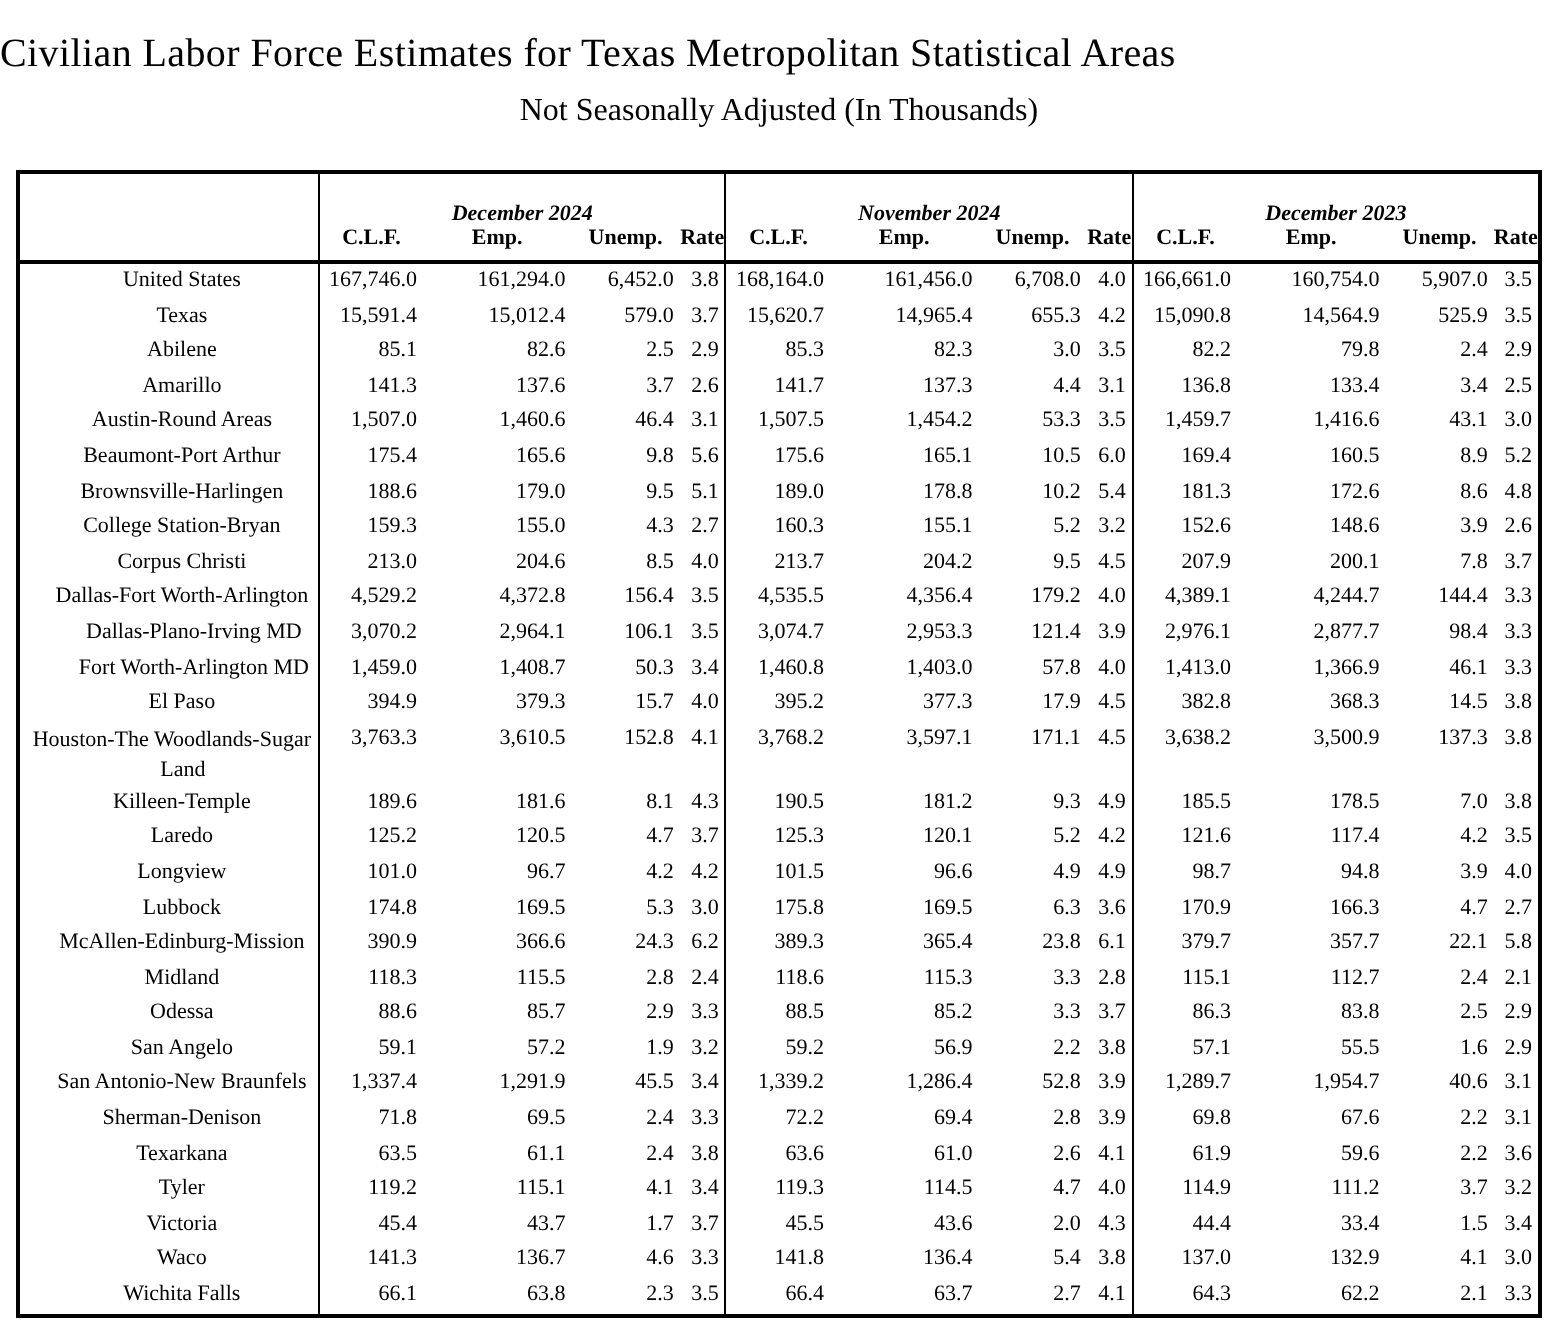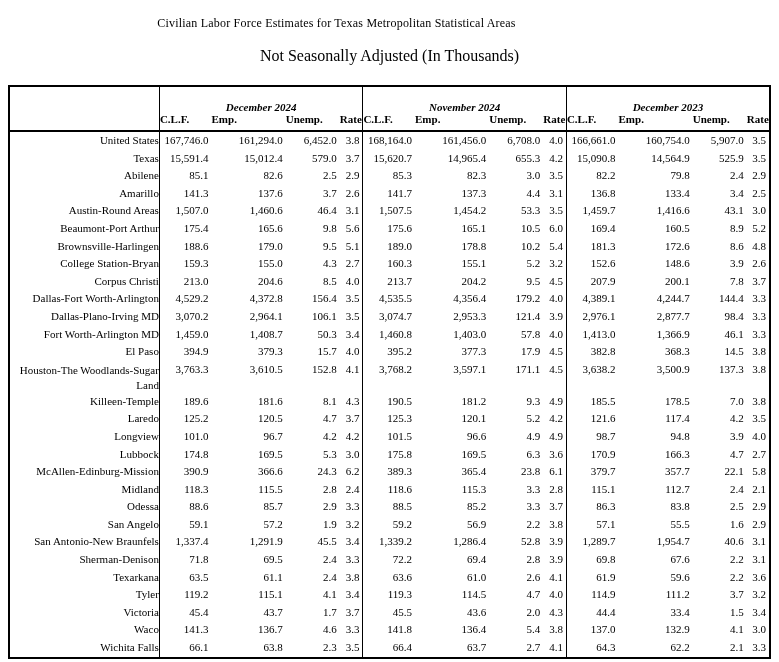--- a/index.html
+++ b/index.html
@@ -2,42 +2,42 @@
 <html><head>
 <meta charset="utf-8">
 <style>
   html,body{margin:0;padding:0;}
   body{
     width:779px;height:662px;background:#ffffff;color:#000000;
     font-family:"Liberation Serif","DejaVu Serif",serif;
     position:relative;overflow:hidden;
   }
   .page-title{
-    position:absolute;top:16px;left:0;width:673px;text-align:center;
-    font-size:12px;letter-spacing:.2px;
+    position:absolute;top:16px;left:0;width:673px;text-align:left;
+    font-size:20px;letter-spacing:.2px;
   }
   .page-subtitle{
     position:absolute;top:47px;left:0;width:779px;text-align:center;
     font-size:16px;
   }
   table.lf{
     position:absolute;left:8px;top:85px;width:763px;
     border-collapse:collapse;table-layout:fixed;
     font-size:11px;
   }
   table.lf,table.lf th,table.lf td{border:0 solid #000;}
   table.lf{border:2px solid #000;}
   thead th{font-weight:bold;padding:0;}
   thead tr.hdr1 th{vertical-align:bottom;height:24px;padding-top:2px;margin-left:14px;}
   thead tr.hdr1 th.grp{font-style:italic;text-align:center;font-size:11px;}
-  thead tr.hdr2 th{height:17px;text-align:left;vertical-align:top;white-space:nowrap;overflow:visible;font-size:11px;}
+  thead tr.hdr2 th{height:17px;text-align:center;vertical-align:top;white-space:nowrap;overflow:visible;font-size:11px;}
   thead{border-bottom:2px solid #000;}
   .gs{border-left:1px solid #000 !important;}
   tbody td{height:17.6px;line-height:17.6px;vertical-align:top;padding:0;white-space:nowrap;}
-  tbody td.area{padding-left:13px;text-align:right;}
+  tbody td.area{padding-left:13px;text-align:center;}
   tbody tr.indent td.area{padding-left:25px;}
   tbody tr.hang td.area{
     white-space:normal;line-height:15px;padding-top:2px;
     padding-left:14px;text-indent:-11px;
   }
   tbody tr.hang td{vertical-align:top;margin-top:10px;}
   tbody td.num{text-align:right;padding-right:3px;}
 </style>
 </head>
 <body>

